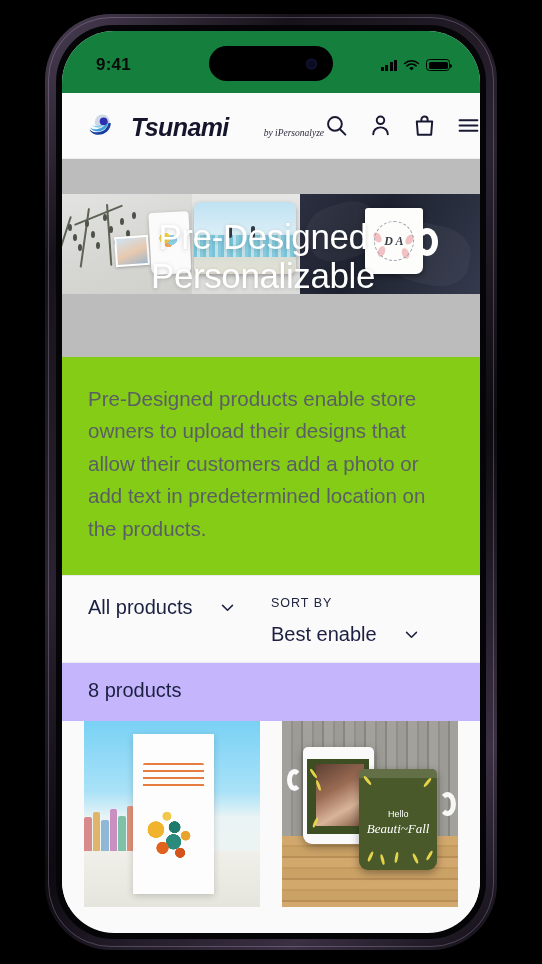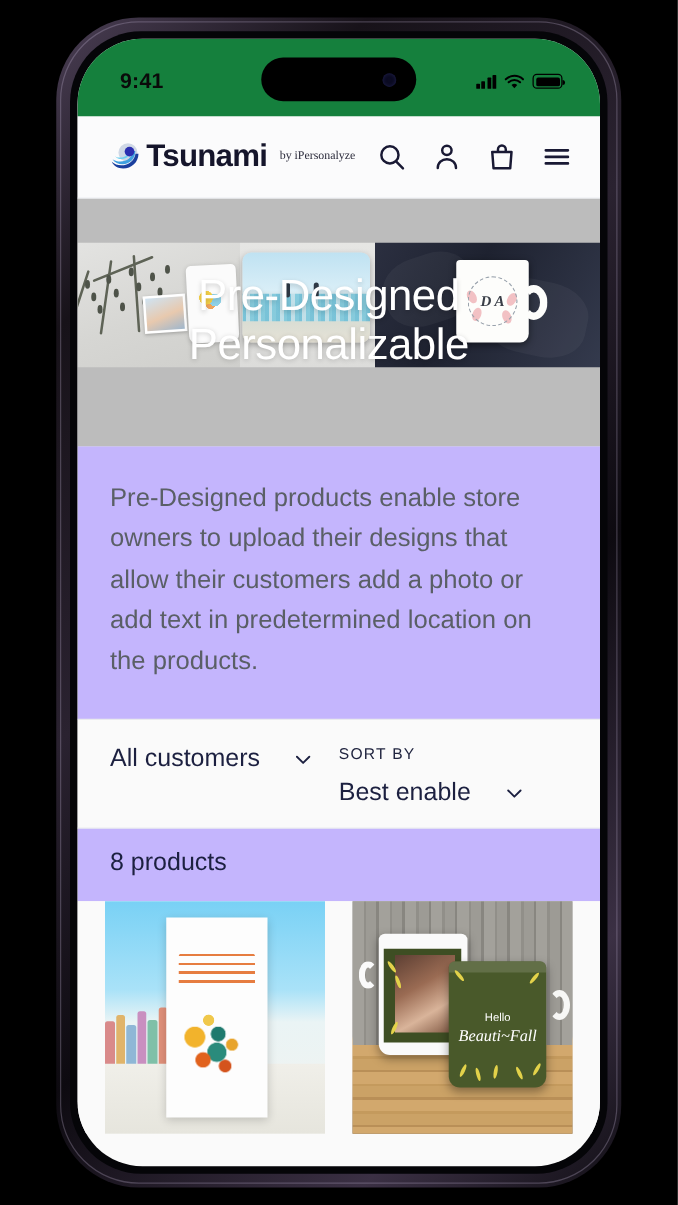--- a/index.html
+++ b/index.html
@@ -60,24 +60,24 @@
   .batt{ width:24px;height:12px;border:1.3px solid #000;border-radius:3.5px;position:relative;padding:1.5px;}
   .batt span{display:block;height:100%;width:100%;background:#000;border-radius:1.5px;}
   .batt::after{content:"";position:absolute;right:-3px;top:3.5px;width:2px;height:4px;background:#000;border-radius:0 2px 2px 0;}
 
   
   .site-header{
     height:66px; background:#fbfbfc; display:flex; align-items:center;
     padding:0 22px 0 26px; gap:0;
     border-bottom:1px solid #eceef1;
   }
-  .logo{ display:flex; align-items:center; gap:2px; flex:1 1 auto; }
+  .logo{ display:flex; align-items:flex-end; gap:16px; flex:1 1 auto;font-style:italic; }
   .logo-mark{ width:27px;height:27px; flex:none; margin-bottom:1px;}
   .logo-word{ font-size:25px; font-weight:bold; color:#15152b; letter-spacing:-0.6px; line-height:1;}
-  .logo-sub{ font-family:"Liberation Serif", serif; font-size:9.5px; color:#2a2a3a; margin-bottom:2px; margin-left:8px; white-space:nowrap;}
+  .logo-sub{ font-family:"Liberation Serif", serif; font-size:9.5px; color:#2a2a3a; margin-bottom:2px; margin-left:19px; white-space:nowrap;}
   .hdr-icons{ display:flex; align-items:center; gap:19px; }
   .hicon{ width:25px;height:25px; color:#191934; display:block; cursor:pointer;}
 
   
   .hero{ position:relative; height:198px; background:#bcbcbc; overflow:hidden; }
   .hero-strip{ position:absolute; left:0; right:0; top:35px; height:100px; overflow:hidden; display:flex;}
   .hs{ height:100%; }
   .hs-left{ flex:0 0 31%; position:relative; background:linear-gradient(160deg,#e3e3e1 0%,#d6d6d3 55%,#cfcfcc 100%); }
   .hs-mid{ flex:0 0 26%; position:relative; background:linear-gradient(180deg,#e6e6e4,#dcdcda);}
   .hs-right{ flex:1 1 auto; position:relative; background:linear-gradient(120deg,#2b2f40 0%,#1e2230 40%,#343a4d 100%);}
@@ -113,21 +113,21 @@
   .fabric-fold{position:absolute;background:rgba(255,255,255,.045);border-radius:40%;}
 
   .hero-title{
     position:absolute; left:0; right:16px; top:50%; transform:translateY(-52%);
     text-align:center; color:#ffffff; font-size:35px; line-height:1.12;
     font-weight:300; letter-spacing:-0.4px;
     text-shadow:0 1px 4px rgba(0,0,0,.18);
   }
 
   
-  .desc{ padding:26px 26px 30px 26px; background:#c4b5fd;
+  .desc{ padding:26px 26px 30px 26px; background:#84cc16;
     font-size:20.5px; line-height:1.58; color:#5a5f66; font-weight:300;
     border-bottom:1px solid #e9ebee;}
 
   
   .filters{ display:flex; padding:20px 26px 16px 26px; background:#fafafa;
     border-bottom:1px solid #e9ebee;}
   .fgroup{ flex:1 1 50%; }
   .flabel{ font-size:12.5px; letter-spacing:1px; color:#20243f; text-transform:uppercase; margin-bottom:13px;}
   .fselect{ display:flex; align-items:center; justify-content:flex-start; gap:26px; cursor:pointer;}
   .fvalue{ font-size:20px; color:#1c2040; font-weight:400;}
@@ -297,21 +297,21 @@
         <div>Pre-Designed</div>
         <div>Personalizable</div>
       </div>
     </div>
 
     <div class="desc">Pre-Designed products enable store owners to upload their designs that allow their customers add a photo or add text in predetermined location on the products.</div>
 
     <div class="filters">
       <div class="fgroup">
         <div class="fselect">
-          <span class="fvalue">All customers</span>
+          <span class="fvalue">All products</span>
           <svg class="chev" viewBox="0 0 24 24" fill="none" stroke="currentColor" stroke-width="2.1" stroke-linecap="round" stroke-linejoin="round">
               <path d="M5 9l7 7 7-7"></path>
             </svg>
         </div>
       </div>
       <div class="fgroup">
         <div class="flabel">SORT BY</div>
         <div class="fselect">
           <span class="fvalue">Best enable</span>
           <svg class="chev" viewBox="0 0 24 24" fill="none" stroke="currentColor" stroke-width="2.1" stroke-linecap="round" stroke-linejoin="round">

